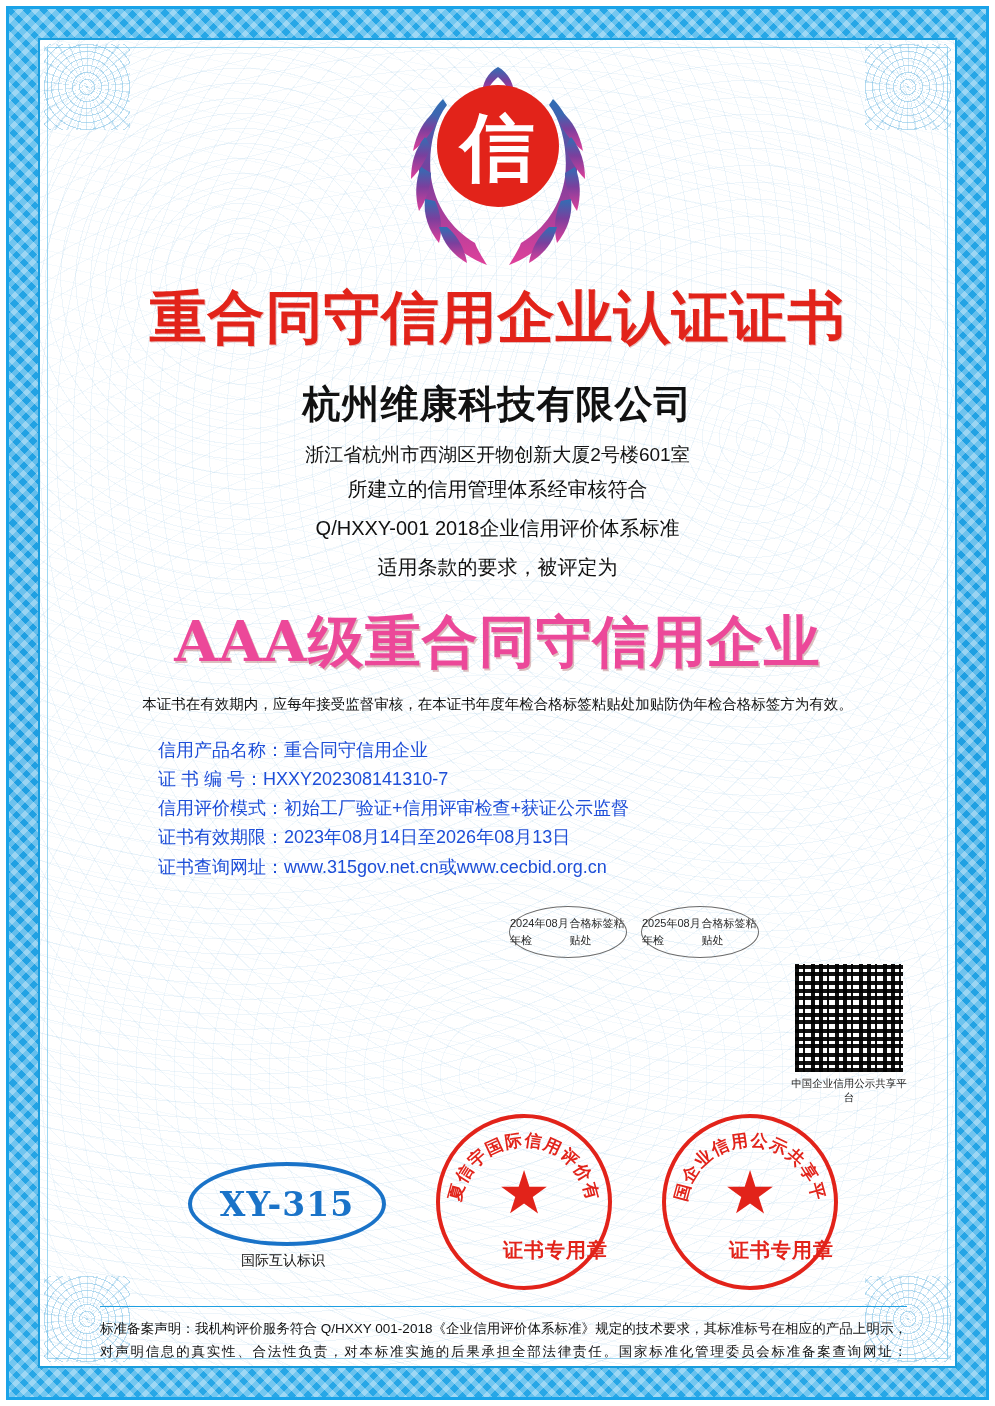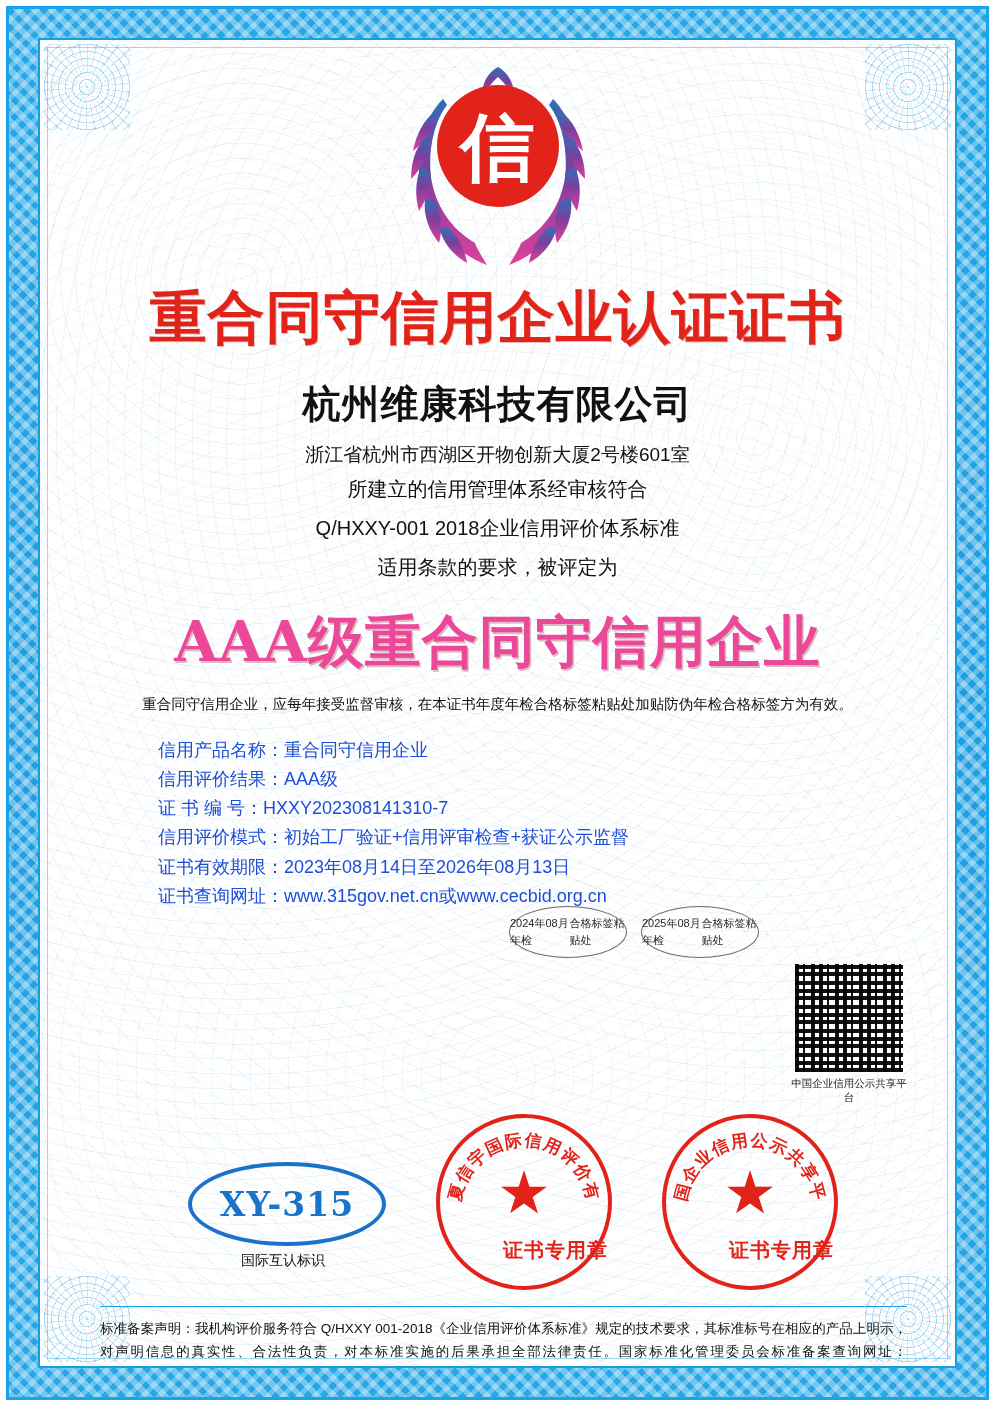--- a/index.html
+++ b/index.html
@@ -383,30 +383,26 @@
       <div class="address">浙江省杭州市西湖区开物创新大厦2号楼601室</div>
 
       <div class="stmt">
         <div>所建立的信用管理体系经审核符合</div>
         <div>Q/HXXY-001 2018企业信用评价体系标准</div>
         <div>适用条款的要求，被评定为</div>
       </div>
 
       <div class="grade">AAA级重合同守信用企业</div>
 
-      <div class="note">重合同守信用企业，应每年接受监督审核，在本证书年度年检合格标签粘贴处加贴防伪年检合格标签方为有效。</div>
+      <div class="note">本证书在有效期内，应每年接受监督审核，在本证书年度年检合格标签粘贴处加贴防伪年检合格标签方为有效。</div>
 
       <div class="fields">
         <div class="field-row">
           <span class="field-label">信用产品名称：</span>
           <span class="field-value">重合同守信用企业</span>
-        </div>
-        <div class="field-row">
-          <span class="field-label">信用评价结果：</span>
-          <span class="field-value">AAA级</span>
         </div>
         <div class="field-row">
           <span class="field-label">证 书 编 号：</span>
           <span class="field-value">HXXY202308141310-7</span>
         </div>
         <div class="field-row">
           <span class="field-label">信用评价模式：</span>
           <span class="field-value">初始工厂验证+信用评审检查+获证公示监督</span>
         </div>
         <div class="field-row">

